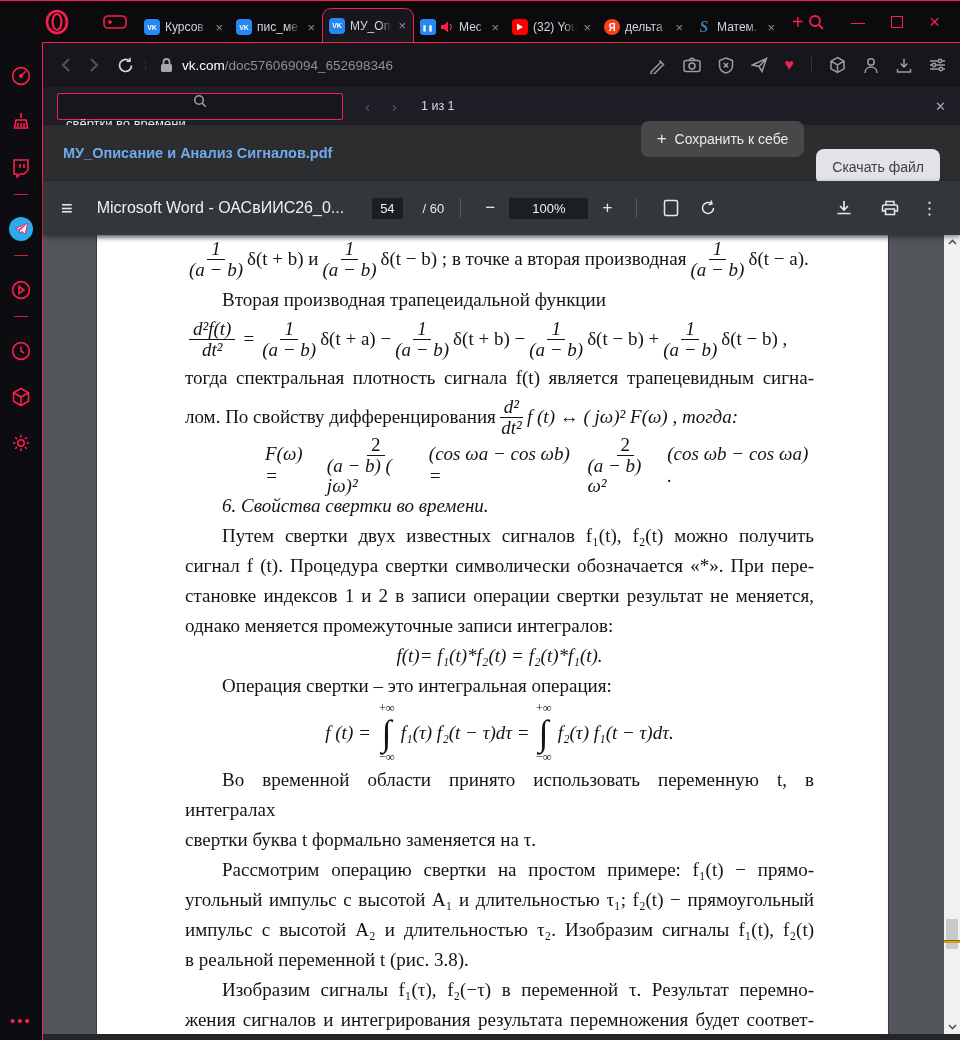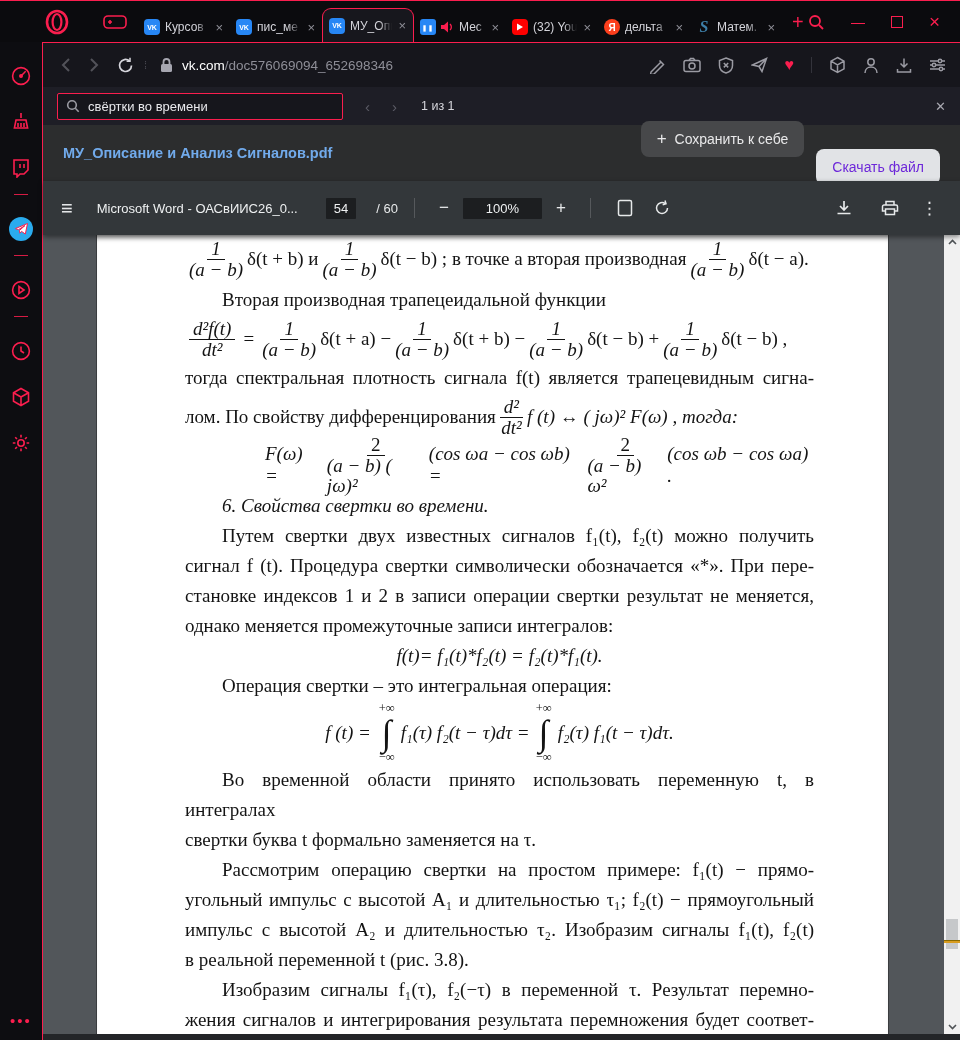--- a/index.html
+++ b/index.html
@@ -57,41 +57,41 @@
   .sepdots { color:#45454d; font-size:11px; margin:0 10px; letter-spacing:1px; }
   .url { display:flex; align-items:center; gap:9px; margin-left:2px; font-size:13.5px; }
   .url .host { color:#ffffff; } .url .path { color:#8e8e97; }
   .abar-right { margin-left:auto; display:flex; align-items:center; gap:17px; }
   .heart { color:#fa1e4e; font-size:16px; }
   .vsep { width:1px; height:16px; background:#33333b; }
 
   .findbar { height:38px; display:flex; align-items:center; background:#1e1e26;
     padding:0 14px; }
   .findbox { width:286px; height:27px; border:1.5px solid #fa1e4e; border-radius:2px;
-    display:flex; align-items:center; gap:8px; padding:0 8px; background:#16161c; }
+    display:flex; align-items:center; gap:8px; padding:0 8px; background:#16161c;flex-direction:column; }
   .findbox input { background:transparent; border:none; outline:none; color:#e8e8ec;
     font-size:13px; width:100%; font-family:"Liberation Sans",sans-serif; }
   .fnav { color:#5c5c66; font-size:15px; margin-left:22px; }
   .fcount { color:#d6d6dc; font-size:12.5px; margin-left:24px; }
   .fclose { margin-left:auto; color:#a9a9b1; font-size:13px; }
 
   .vkheader { height:56px; background:#2c2d2e; display:flex; align-items:center;
     padding:0 20px; }
   .vkfile { color:#71aaeb; font-size:14.5px; font-weight:bold; }
   .vkbtns { margin-left:auto; display:flex; gap:12px; }
   .btn { height:36px; border-radius:8px; display:flex; align-items:center;
     justify-content:center; font-size:14px; padding:0 16px; }
   .btn.save { background:#47484a; color:#e9e9ea; gap:8px; }
   .btn.save .plus { font-size:17px; }
-  .btn.dl { background:#e1e3e6; color:#6d28d9;margin-top:28px; }
+  .btn.dl { background:#e1e3e6; color:#404040;margin-top:28px; }
 
   .pdftoolbar { height:54px; background:#33373a; display:flex; align-items:center;
     padding:0 18px; color:#eef0f1; box-shadow:0 2px 5px rgba(0,0,0,.45); z-index:2; }
   .hamb { font-size:20px; color:#e4e6e8; margin-right:24px; }
-  .pdftitle { font-size:13px; margin-right:28px; white-space:nowrap; }
+  .pdftitle { font-size:16px; margin-right:28px; white-space:nowrap; }
   .pagebox { background:#1c1e20; padding:3px 8px; font-size:13px; border-radius:1px; }
   .pageof { font-size:13px; margin:0 0 0 20px; color:#e7e9ea; }
   .tsep { width:1px; height:20px; background:#56595c; margin:0 16px; }
   .zmsign { font-size:17px; color:#e7e9ea; padding:0 8px; }
   .zoombox { background:#1c1e20; padding:3px 23px; font-size:13px; border-radius:1px; margin:0 6px; }
   .ticon { margin:0 10px; display:flex; align-items:center; }
   .tb-right { margin-left:auto; display:flex; align-items:center; gap:8px; }
   .vdots { font-size:17px; color:#e4e6e8; padding:0 4px; }
 
   

